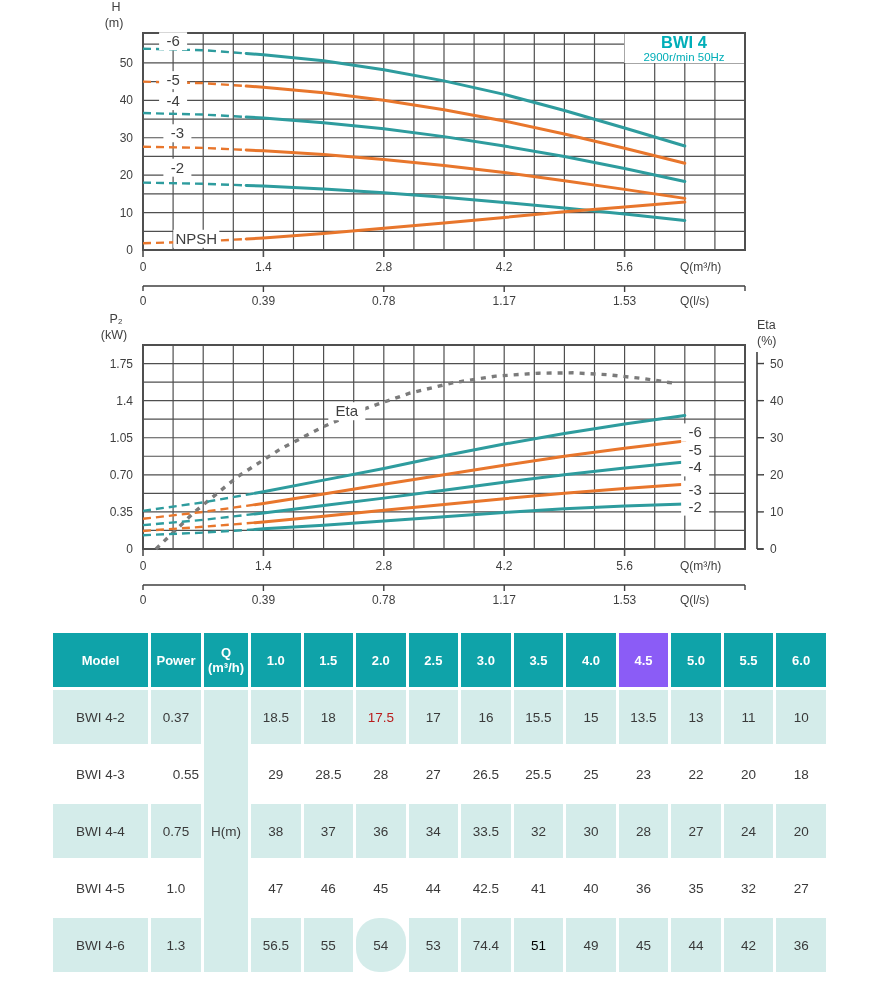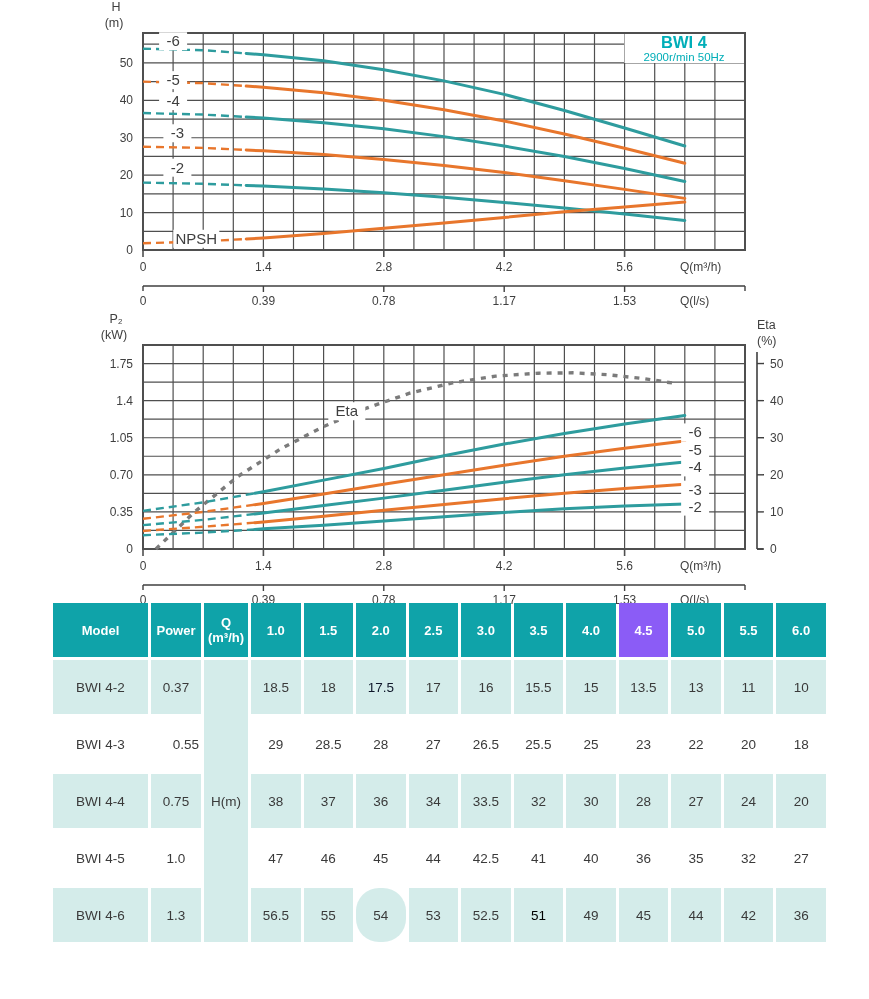--- a/index.html
+++ b/index.html
@@ -1,21 +1,21 @@
 <!DOCTYPE html>
 <html><head>
 <meta charset="utf-8">
 <style>
   html,body{margin:0;padding:0;background:#ffffff;}
   .page{
     position:relative;width:869px;height:999px;background:#ffffff;
     font-family:"Liberation Sans",sans-serif;overflow:hidden;
   }
   #charts{position:absolute;left:0;top:0;}
-  .table-wrap{position:absolute;left:50px;top:600px;width:779px;}
+  .table-wrap{position:absolute;left:50px;top:630px;width:779px;}
   table.perf{
     border-collapse:separate;border-spacing:3px;width:779px;table-layout:fixed;
     font-family:"Liberation Sans",sans-serif;
   }
   table.perf th{
     font-size:13px;font-weight:bold;text-align:center;vertical-align:middle;
     height:54px;padding:0 2px;line-height:15px;
   }
   table.perf td{
     font-size:13.5px;text-align:center;vertical-align:middle;height:54px;padding:0 2px;
@@ -328,21 +328,21 @@
             <th style="background: rgb(15, 163, 169); color: rgb(255, 255, 255);">6.0</th>
           </tr>
         </thead>
         <tbody>
           <tr>
             <td style="background: rgb(212, 236, 234); color: rgb(58, 58, 58);">BWI 4-2</td>
             <td style="background: rgb(212, 236, 234); color: rgb(58, 58, 58);">0.37</td>
             <td rowspan="5" style="background: rgb(212, 236, 234); color: rgb(58, 58, 58);">H(m)</td>
             <td style="background: rgb(212, 236, 234); color: rgb(58, 58, 58);">18.5</td>
             <td style="background: rgb(212, 236, 234); color: rgb(58, 58, 58);">18</td>
-            <td style="background: rgb(212, 236, 234); color: #0f172a;">17.5</td>
+            <td style="background: rgb(212, 236, 234); color: #b91c1c;">17.5</td>
             <td style="background: rgb(212, 236, 234); color: rgb(58, 58, 58);">17</td>
             <td style="background: rgb(212, 236, 234); color: rgb(58, 58, 58);">16</td>
             <td style="background: rgb(212, 236, 234); color: rgb(58, 58, 58);">15.5</td>
             <td style="background: rgb(212, 236, 234); color: rgb(58, 58, 58);">15</td>
             <td style="background: rgb(212, 236, 234); color: rgb(58, 58, 58);">13.5</td>
             <td style="background: rgb(212, 236, 234); color: rgb(58, 58, 58);">13</td>
             <td style="background: rgb(212, 236, 234); color: rgb(58, 58, 58);">11</td>
             <td style="background: rgb(212, 236, 234); color: rgb(58, 58, 58);">10</td>
           </tr>
           <tr>
@@ -390,21 +390,21 @@
             <td style="background: rgb(255, 255, 255); color: rgb(58, 58, 58);">32</td>
             <td style="background: rgb(255, 255, 255); color: rgb(58, 58, 58);">27</td>
           </tr>
           <tr>
             <td style="background: rgb(212, 236, 234); color: rgb(58, 58, 58);">BWI 4-6</td>
             <td style="background: rgb(212, 236, 234); color: rgb(58, 58, 58);">1.3</td>
             <td style="background: rgb(212, 236, 234); color: rgb(58, 58, 58);">56.5</td>
             <td style="background: rgb(212, 236, 234); color: rgb(58, 58, 58);">55</td>
             <td style="background: rgb(212, 236, 234); color: rgb(58, 58, 58); border-radius: 23px;">54</td>
             <td style="background: rgb(212, 236, 234); color: rgb(58, 58, 58);">53</td>
-            <td style="background: rgb(212, 236, 234); color: rgb(58, 58, 58);">52.5</td>
+            <td style="background: rgb(212, 236, 234); color: rgb(58, 58, 58);">74.4</td>
             <td style="background: rgb(212, 236, 234); color: #000000; margin-top: 20px;">51</td>
             <td style="background: rgb(212, 236, 234); color: rgb(58, 58, 58);">49</td>
             <td style="background: rgb(212, 236, 234); color: rgb(58, 58, 58);">45</td>
             <td style="background: rgb(212, 236, 234); color: rgb(58, 58, 58);">44</td>
             <td style="background: rgb(212, 236, 234); color: rgb(58, 58, 58);">42</td>
             <td style="background: rgb(212, 236, 234); color: rgb(58, 58, 58);">36</td>
           </tr>
         </tbody>
       </table>
   </div>

